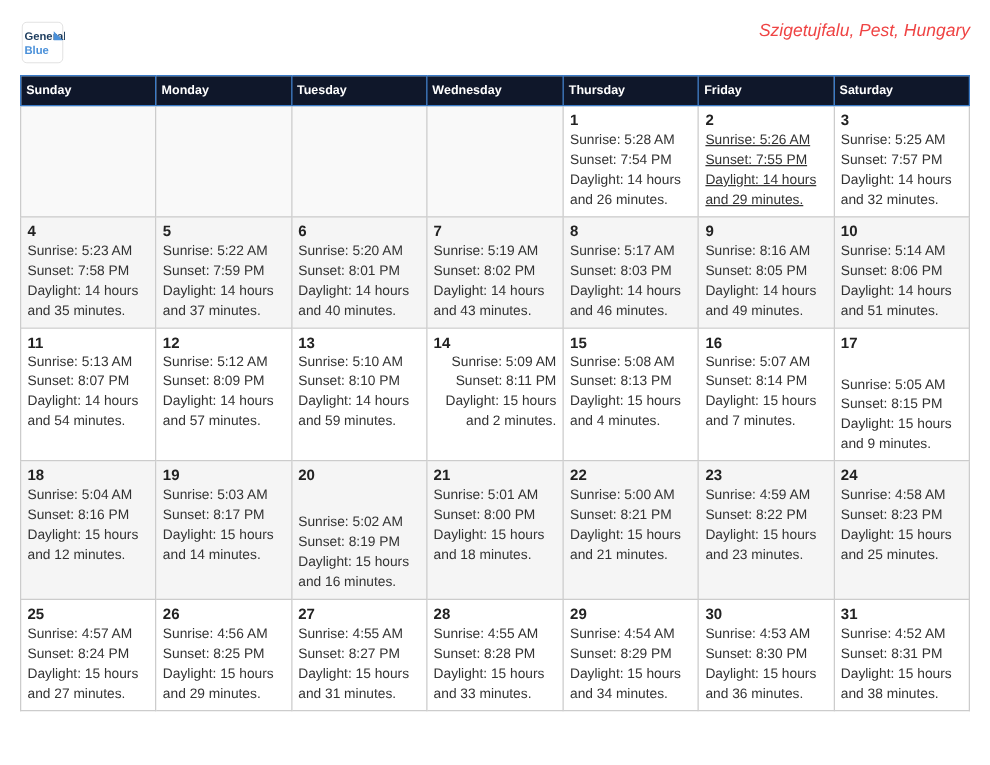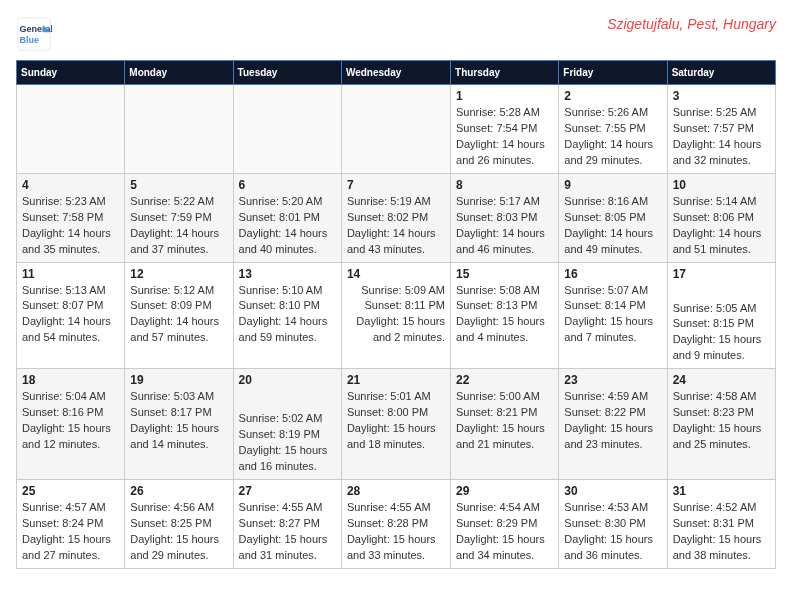--- a/index.html
+++ b/index.html
@@ -122,21 +122,21 @@
         <td class="empty-cell"></td>
         <td>
           <span class="day-num">1</span>
           <div class="day-info" style="white-space: pre-line;">Sunrise: 5:28 AM
 Sunset: 7:54 PM
 Daylight: 14 hours
 and 26 minutes.</div>
         </td>
         <td>
           <span class="day-num">2</span>
-          <div class="day-info" style="white-space: pre-line;">Sunrise: 5:26 AM
+          <div class="day-info" style="white-space: pre-line; text-decoration: underline;">Sunrise: 5:26 AM
 Sunset: 7:55 PM
 Daylight: 14 hours
 and 29 minutes.</div>
         </td>
         <td>
           <span class="day-num">3</span>
           <div class="day-info" style="white-space: pre-line;">Sunrise: 5:25 AM
 Sunset: 7:57 PM
 Daylight: 14 hours
 and 32 minutes.</div>

